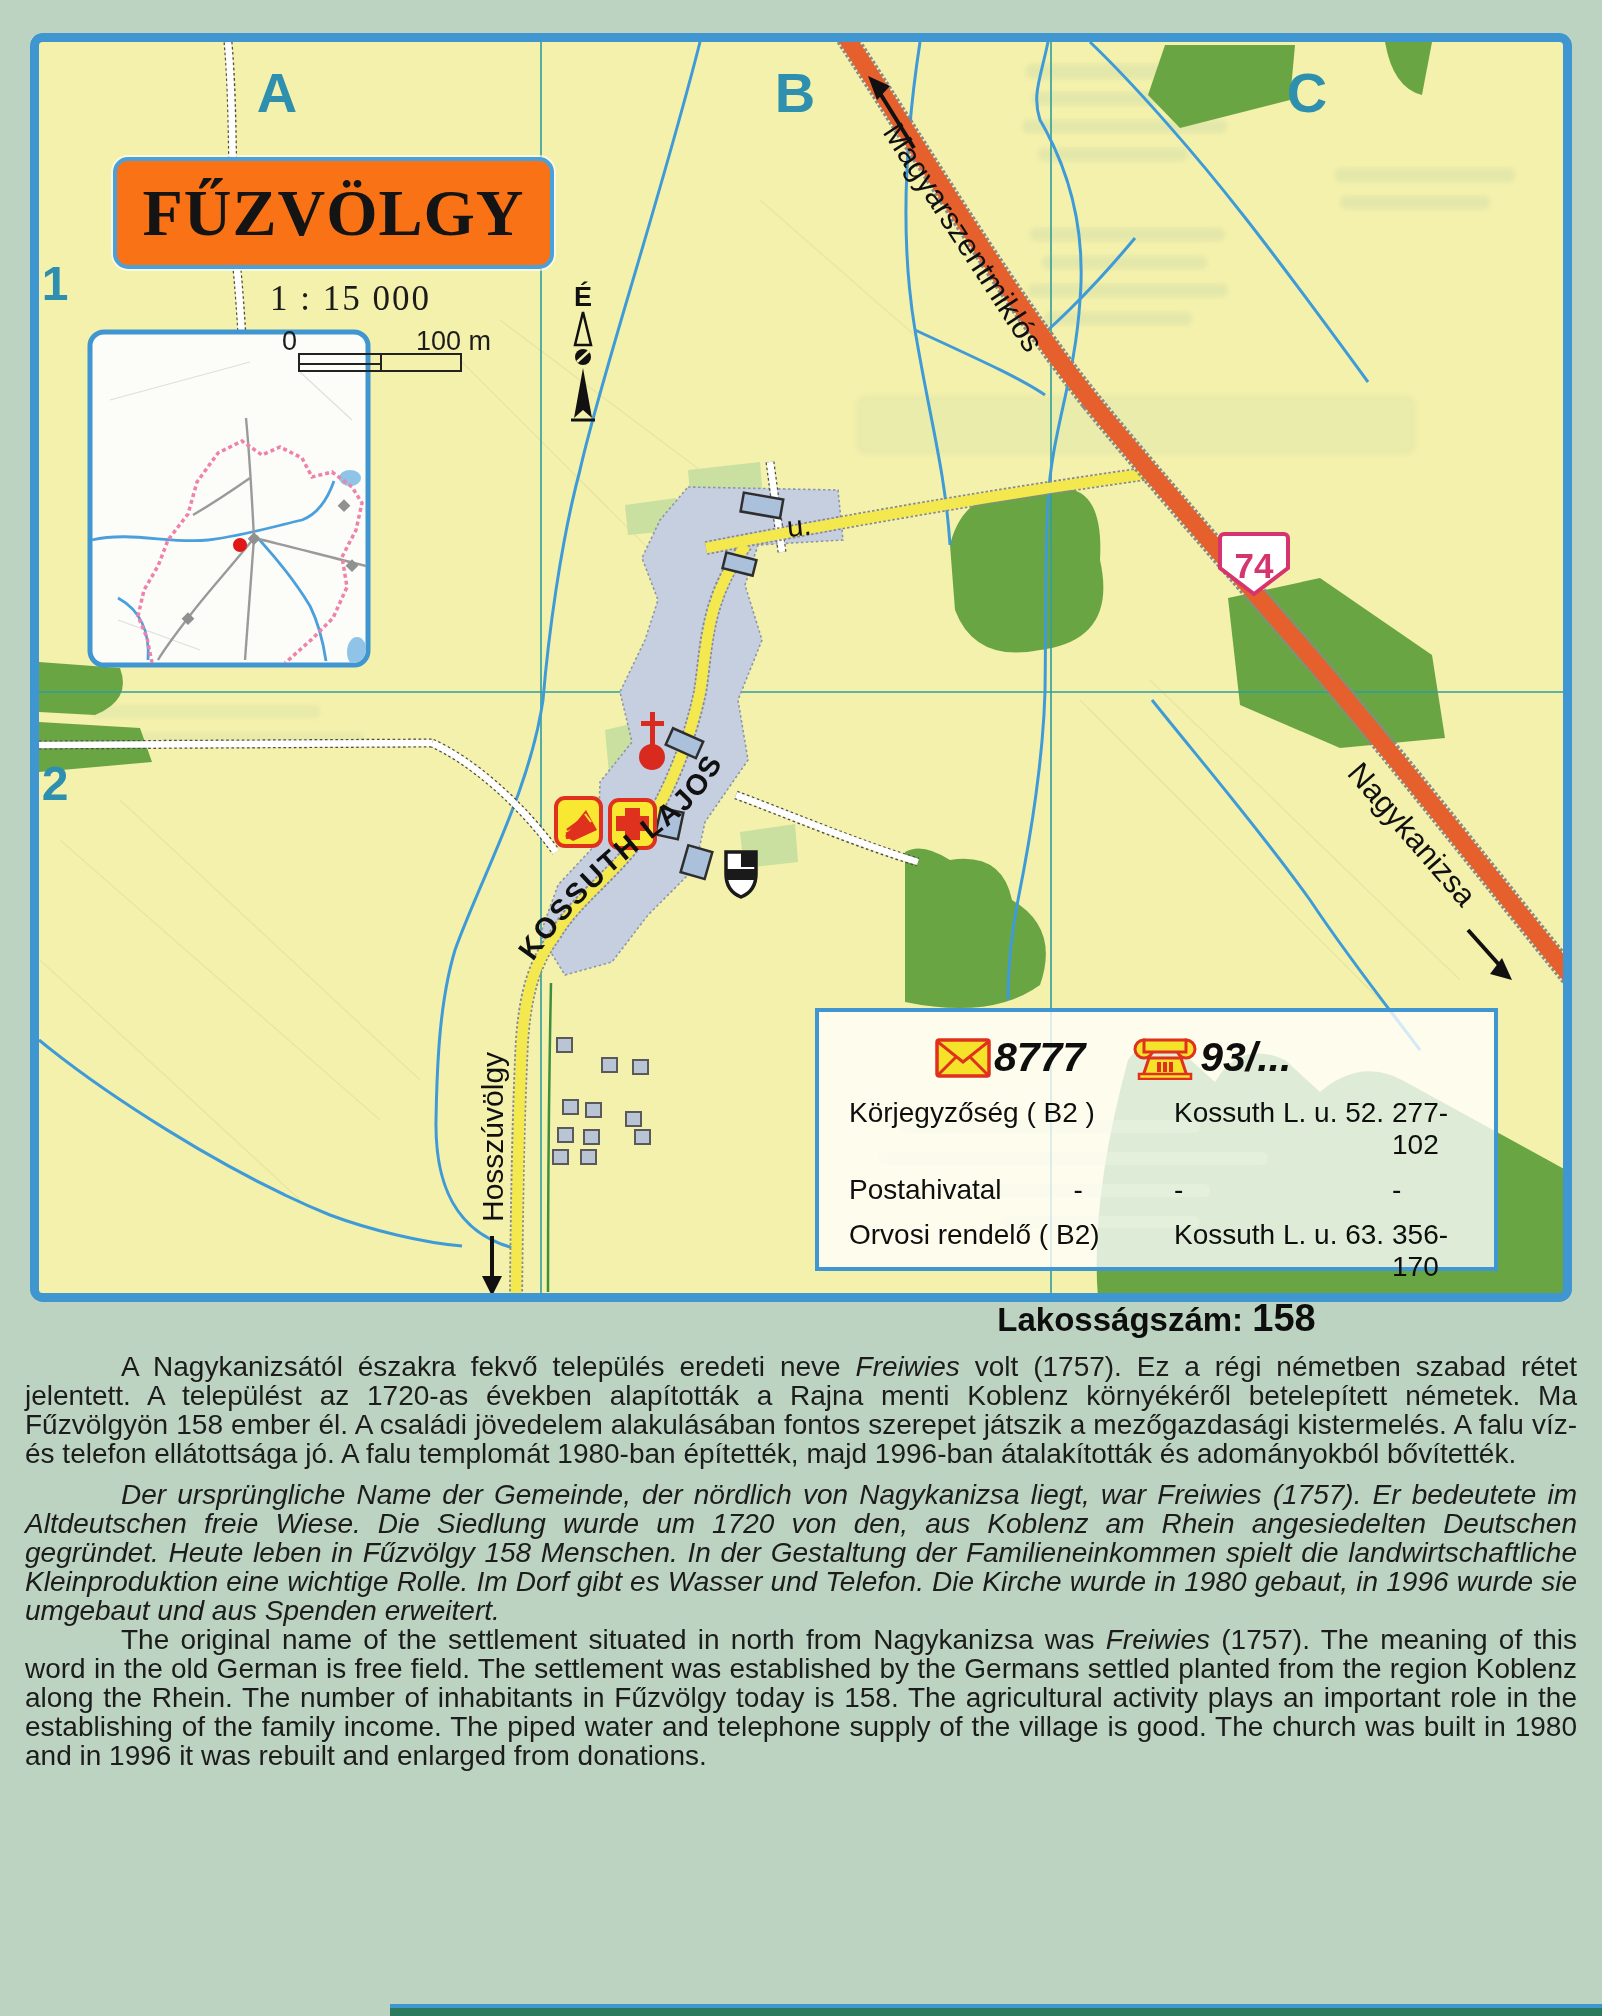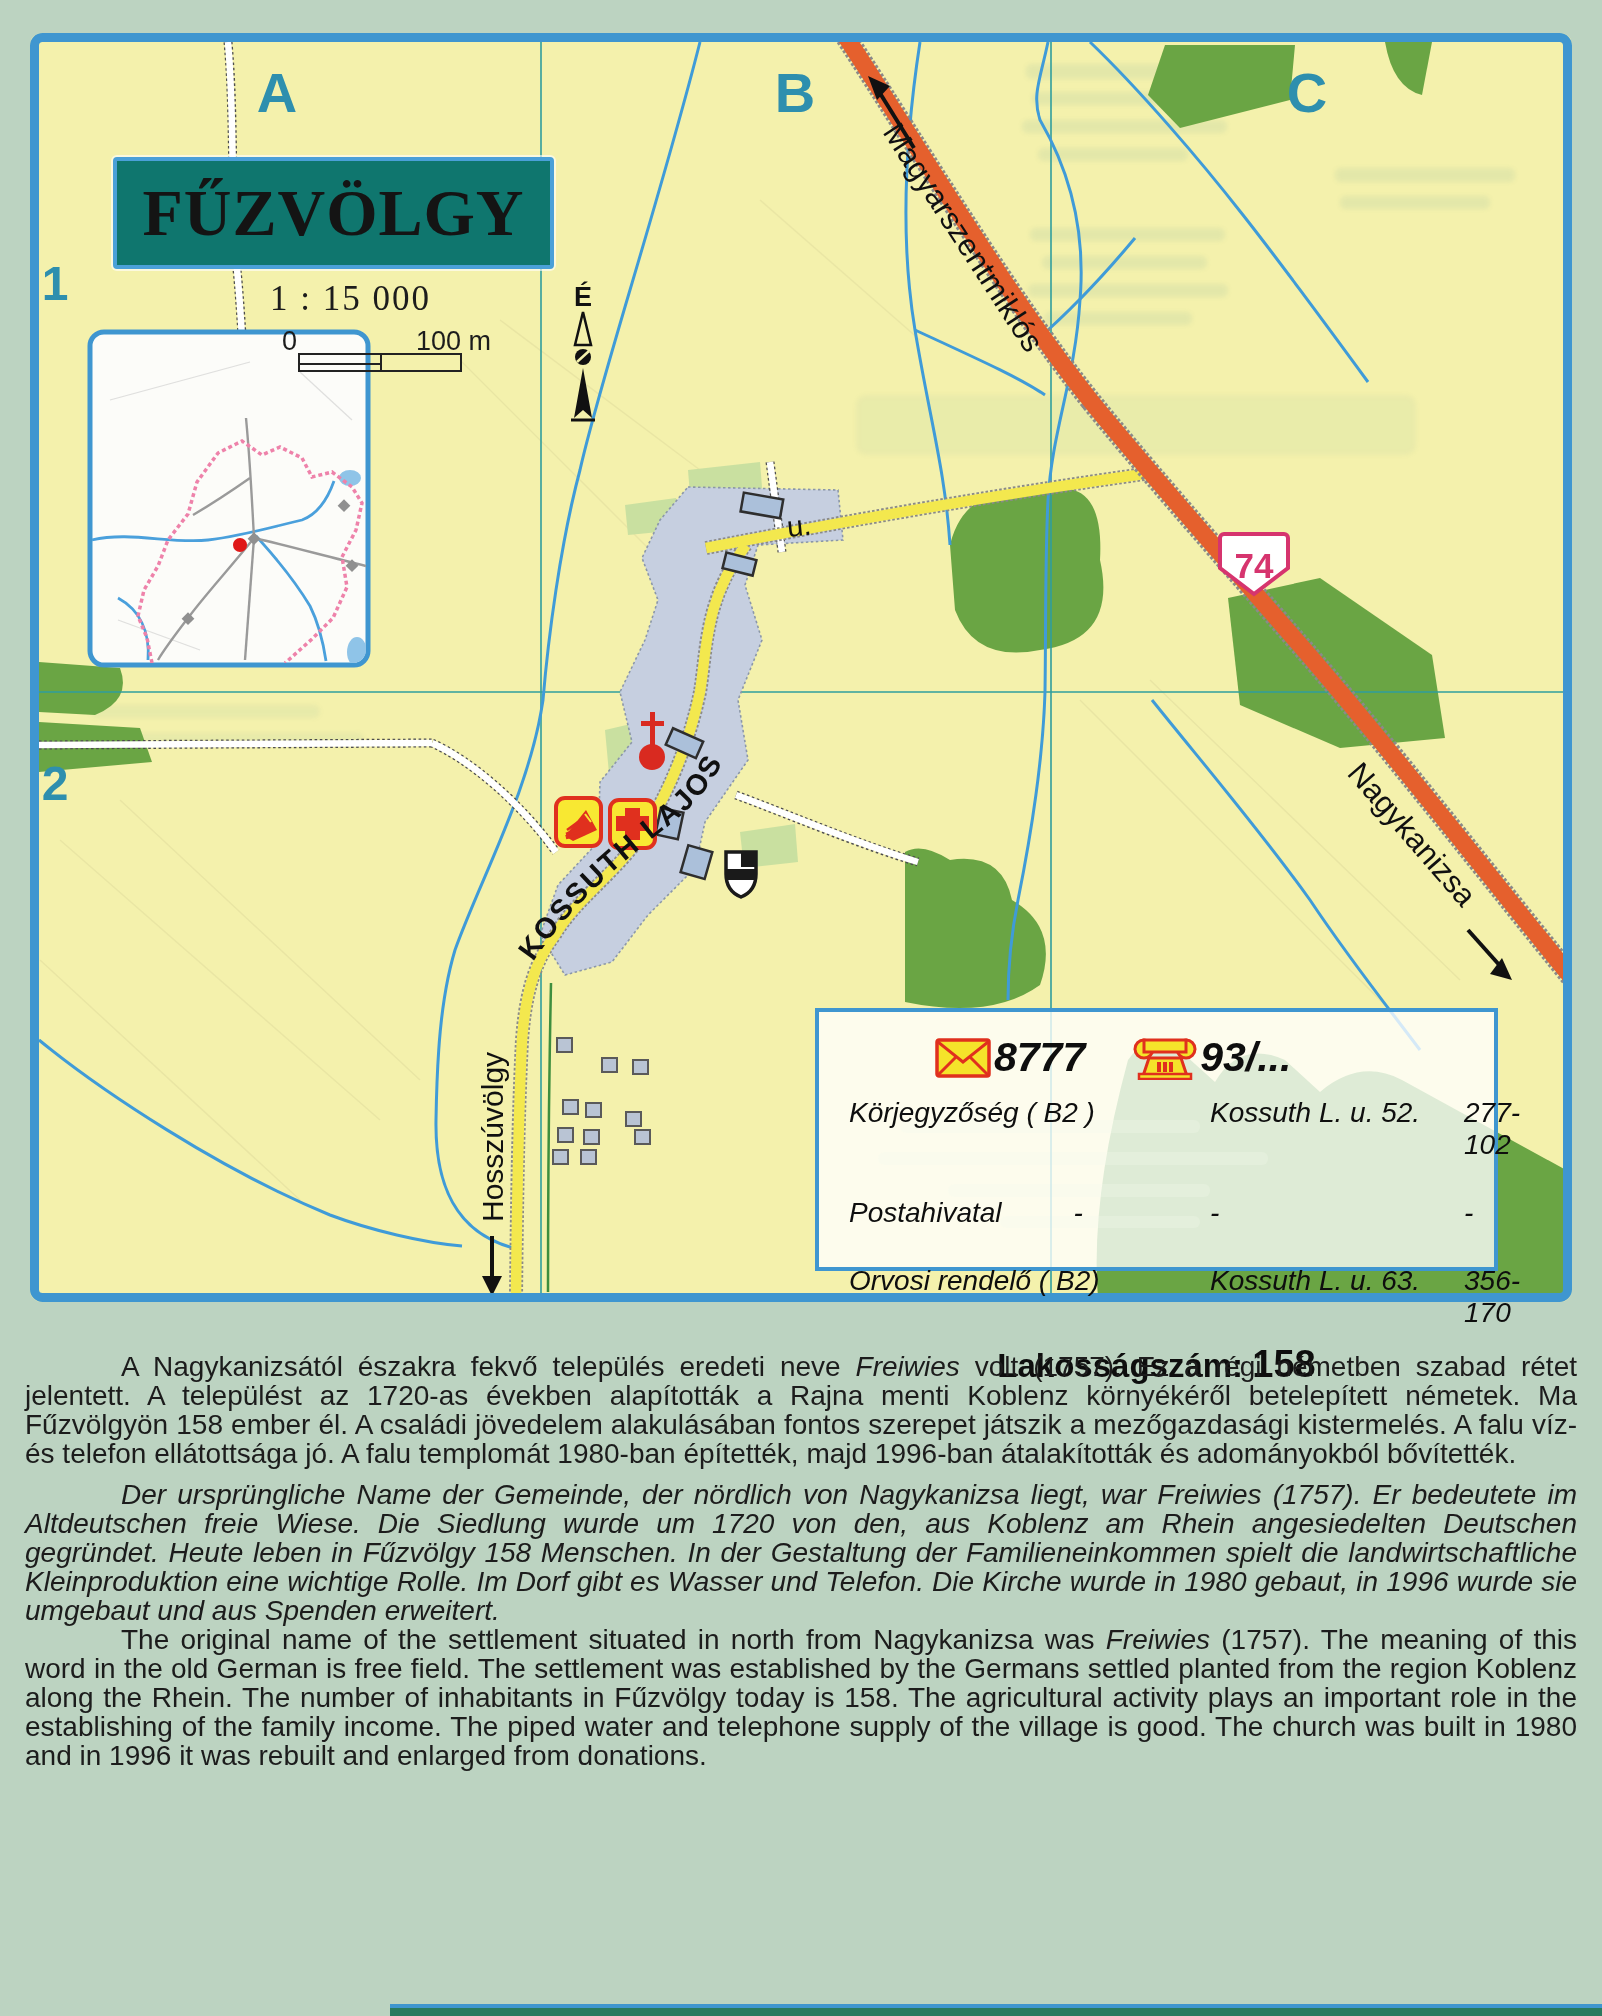--- a/index.html
+++ b/index.html
@@ -6,21 +6,21 @@
   body{width:1602px;height:2016px;position:relative;background:#bcd3c1;
        font-family:"Liberation Sans",sans-serif;overflow:hidden;}
   .page{position:absolute;inset:0;}
   svg text{font-family:"Liberation Sans",sans-serif;}
 
   
   .map-svg{position:absolute;left:30px;top:33px;width:1542px;height:1269px;}
 
   
   .title-box{position:absolute;left:113px;top:157px;width:433px;height:104px;
-    background:#0f766e;border:4px solid #4aa0d8;border-radius:4px;
+    background:#f97316;border:4px solid #4aa0d8;border-radius:15px;
     display:flex;align-items:center;justify-content:center;
     box-shadow:0 0 0 2px rgba(255,255,255,.6);}
   .title-box h1{margin:0;font-family:"Liberation Serif",serif;font-weight:700;
     font-size:66px;letter-spacing:1px;color:#141414;}
 
   
   .scale-ratio{position:absolute;left:270px;top:279px;width:220px;text-align:left;
     font-family:"Liberation Serif",serif;font-size:35px;letter-spacing:2px;color:#1c1c1c;}
   .scale-zero{position:absolute;left:282px;top:326px;font-size:27px;color:#1c1c1c;}
   .scale-max{position:absolute;left:416px;top:326px;font-size:27px;color:#1c1c1c;}
@@ -31,21 +31,21 @@
 
   
   .infobox{position:absolute;left:815px;top:1008px;width:683px;height:263px;
     background:rgba(255,255,255,.78);border:4px solid #3f96d0;box-sizing:border-box;
     color:#0e0e0e;}
   .ib-head{display:flex;align-items:center;padding:22px 0 0 116px;}
   .ib-num{font-style:italic;font-weight:700;font-size:41px;margin-left:3px;}
   .ib-phone-ic{margin-left:48px;}
   .ib-table{display:grid;grid-template-columns:325px 218px 1fr;
     padding:16px 10px 0 30px;row-gap:13px;
-    font-style:italic;font-size:28px;gap:36px;}
+    font-size:28px;}
   .ib-dash{display:inline-block;margin-left:72px;}
   .ib-pop{text-align:center;margin-top:14px;font-weight:700;font-size:33px;}
   .ib-pop .val{font-size:38px;}
 
   
   .textblock{position:absolute;left:25px;top:1352px;width:1552px;
     font-size:28px;line-height:29px;color:#1c1c1c;text-align:justify;}
   .textblock p{margin:0;text-indent:96px;}
   .textblock p.de{font-style:italic;margin-top:12px;}
   .textblock p.en{}

